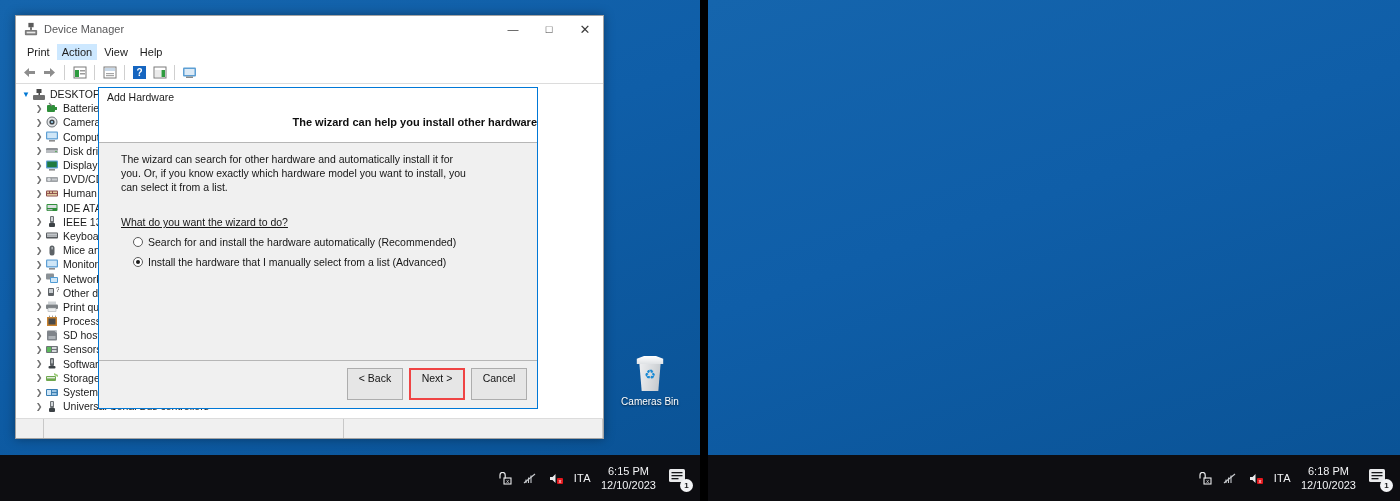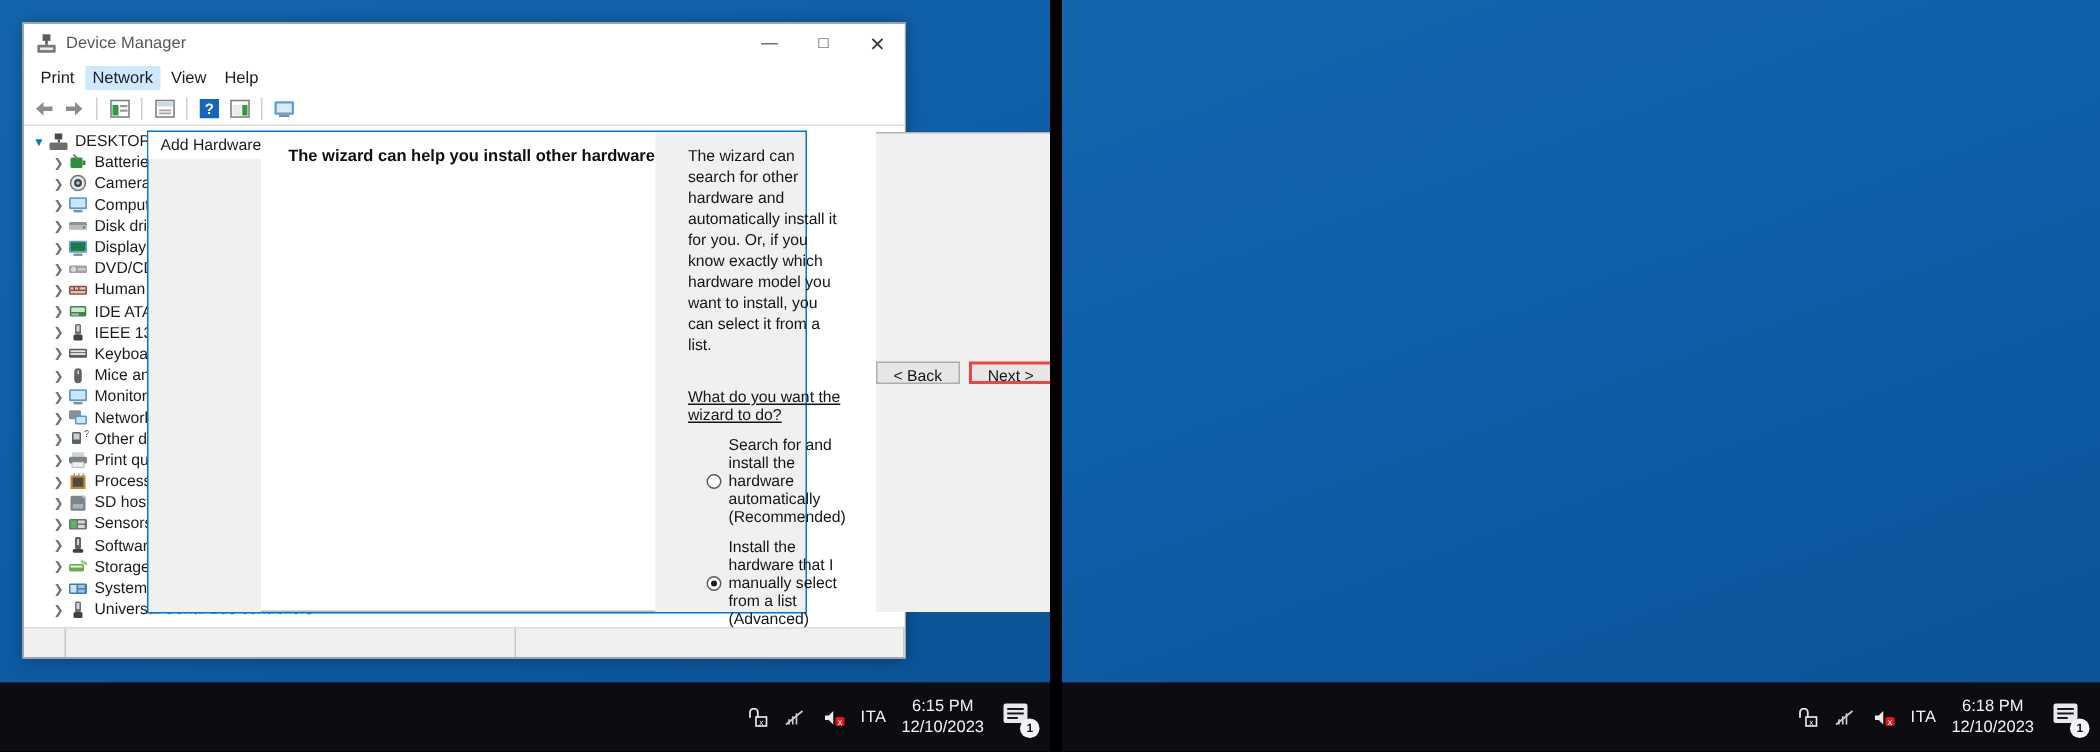--- a/index.html
+++ b/index.html
@@ -108,21 +108,21 @@
   .statusbar {
     height: 20px; background: #f0f0f0; border-top: 1px solid #dcdcdc;
     display: flex; flex: none;
   }
   .sb-cell { border-right: 1px solid #c8c8c8; height: 100%; }
 
   
   .dlg {
     position: absolute; background: #f0f0f0;
     border: 1px solid #0078d7;
-    display: flex; flex-direction: row;
+    display: flex; flex-direction: column;
   }
   .dlg-title {
     height: 18px; background: #fff; font-size: 10.5px; color: #1b1b1b;
     padding-left: 8px; display: flex; align-items: center; flex: none;
   }
   .dlg-head {
     background: #fff; padding: 10px 0 14px 18px; flex: none;
     border-bottom: 1px solid #b6b6b6;
   }
   .dlg-head h1 { font-size: 11px; font-weight: bold; color: #0f0f0f; text-align: right; }
@@ -137,21 +137,21 @@
   .radio.on::after {
     content:""; position:absolute; left:2px; top:2px; width:4px; height:4px;
     border-radius:50%; background:#1b1b1b;
   }
   .dlg-foot {
     flex: none; border-top: 1px solid #b6b6b6; background:#f0f0f0;
     display: flex; justify-content: flex-end; align-items: center;
     gap: 6px; padding: 7px 10px 8px 0;
   }
   .btn {
-    min-width: 56px; height: 15px; font-size: 10.5px; color: #141414;
+    min-width: 56px; height: 32px; font-size: 10.5px; color: #141414;
     background: #e6e6e6; border: 1px solid #adadad; line-height: 18px; text-align: center;
   }
   .btn.default { border: 2px solid #ef4444; background:#e6e6e6; line-height:16px; }
 </style>
 </head>
 <body>
 
 <div class="stage">
 
   <div class="pane pane-left">
@@ -177,21 +177,21 @@
         <span class="title-text">Device Manager</span>
         <div class="wbtns">
           <div class="wbtn">—</div>
           <div class="wbtn">□</div>
           <div class="wbtn close">✕</div>
         </div>
       </div>
 
       <div class="menubar">
         <div class="menuitem">Print</div>
-        <div class="menuitem active">Network</div>
+        <div class="menuitem active">Action</div>
         <div class="menuitem">View</div>
         <div class="menuitem">Help</div>
       </div>
 
       <div class="toolbar">
         <div class="tb-btn">
             <svg width="15" height="13" viewBox="0 0 15 13">
               <path d="M7 2 L2 6.5 L7 11 L7 8 L13 8 L13 5 L7 5 Z" fill="#8d8d8d"></path>
             </svg>
           </div>

